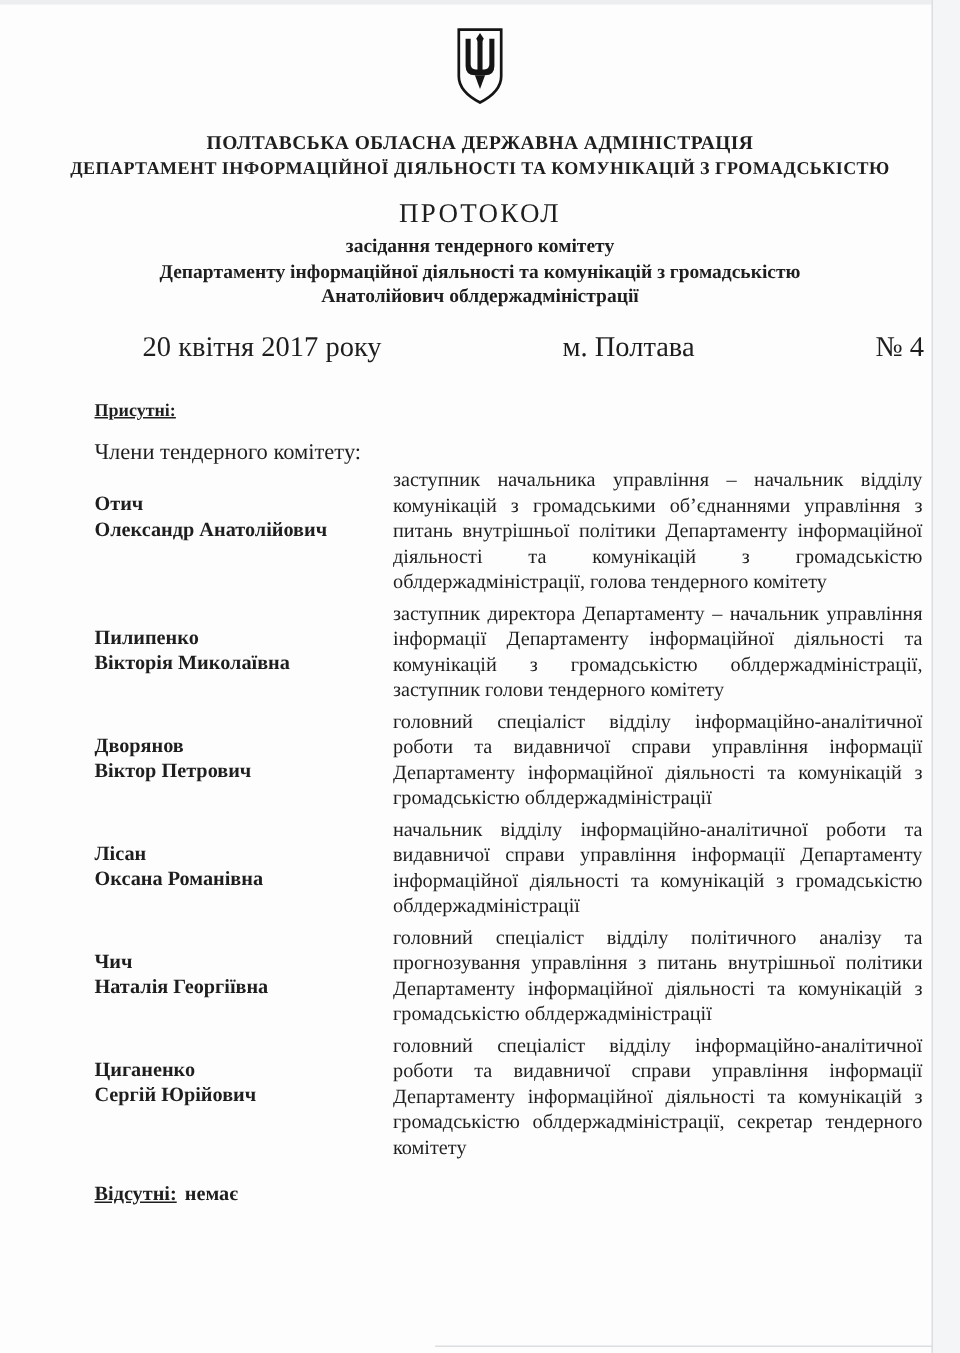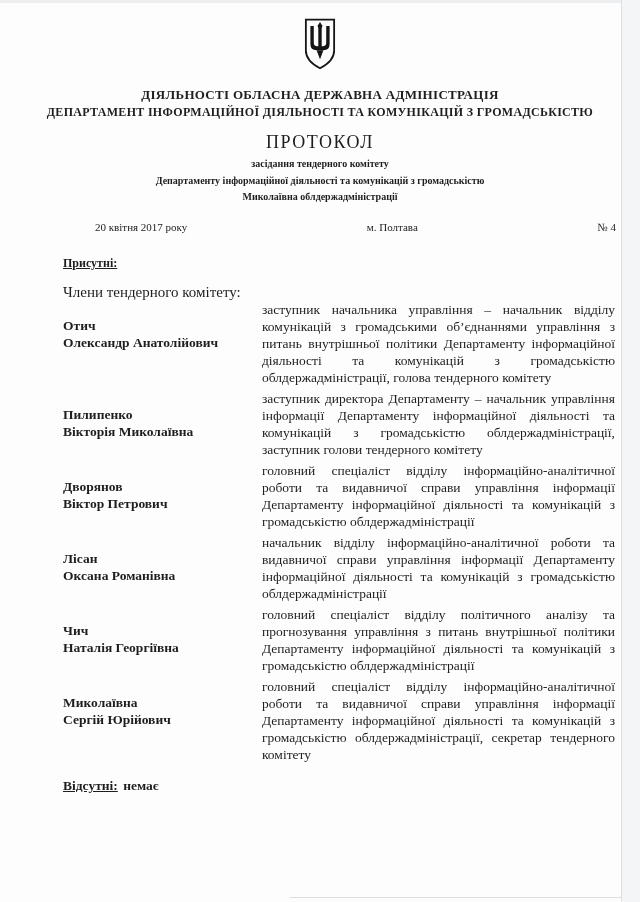--- a/index.html
+++ b/index.html
@@ -21,26 +21,26 @@
   .scan-right-strip{position:absolute;top:0;right:0;width:18px;height:100%;background:#f4f5f6;border-left:1px solid #dcdee0;}
   .scan-bottom{position:absolute;bottom:4px;left:290px;right:18px;height:1px;background:#dcdee0;}
 
   .emblem{display:block;margin:18px auto 0 auto;width:34px;height:52px;}
 
   .org{ text-align:center; font-weight:bold; }
   .org-line1{margin-top:17px;font-size:13px;letter-spacing:.3px;}
   .org-line2{margin-top:2px;font-size:12px;letter-spacing:.3px;}
 
   .doc-title{margin-top:12px;text-align:center;font-weight:normal;font-size:18px;letter-spacing:1.5px;}
-  .subtitle{margin-top:3px;text-align:center;font-weight:bold;font-size:10px;line-height:16.5px;}
+  .subtitle{margin-top:3px;text-align:center;font-weight:bold;font-size:13px;line-height:16.5px;}
 
   .date-row{
     display:flex;justify-content:space-between;align-items:baseline;
     margin-top:15px;padding:0 24px 0 95px;
-    font-size:11px;
+    font-size:19px;
   }
   .present-heading{
     margin:23px 16px 0 63px;
     font-weight:bold;font-size:12px;
     text-decoration:underline;
   }
   .members-heading{
     margin:13px 0 0 63px;
     font-size:15px;line-height:17px;
   }
@@ -67,28 +67,28 @@
   <div class="scan-right-strip"></div>
   <div class="scan-bottom"></div>
 
   <svg class="emblem" viewBox="0 0 60 92" xmlns="http://www.w3.org/2000/svg" aria-hidden="true">
     <path d="M5 3 H55 V58 Q55 76 30 89 Q5 76 5 58 Z" fill="none" stroke="#151515" stroke-width="3.2"></path>
     <path d="M13 14 H19 V44 Q19 50 25 50 H27 V14 H33 V50 H35 Q41 50 41 44 V14 H47 V46 Q47 57 36 57 H24 Q13 57 13 46 Z" fill="#151515"></path>
     <path d="M30 7 L34.5 14 L30 21 L25.5 14 Z" fill="#151515"></path>
     <path d="M24 57 H36 L30 73 Z" fill="#151515"></path>
   </svg>
 
-  <div class="org org-line1">ДІЯЛЬНОСТІ ОБЛАСНА ДЕРЖАВНА АДМІНІСТРАЦІЯ</div>
+  <div class="org org-line1">ПОЛТАВСЬКА ОБЛАСНА ДЕРЖАВНА АДМІНІСТРАЦІЯ</div>
   <div class="org org-line2">ДЕПАРТАМЕНТ ІНФОРМАЦІЙНОЇ ДІЯЛЬНОСТІ ТА КОМУНІКАЦІЙ З ГРОМАДСЬКІСТЮ</div>
 
   <div class="doc-title">ПРОТОКОЛ</div>
   <div class="subtitle">
     <div>засідання тендерного комітету</div>
     <div>Департаменту інформаційної діяльності та комунікацій з громадськістю</div>
-    <div>Миколаївна облдержадміністрації</div>
+    <div>Анатолійович облдержадміністрації</div>
   </div>
 
   <div class="date-row">
     <span>20 квітня 2017 року</span>
     <span>м. Полтава</span>
     <span>№ 4</span>
   </div>
 
   <div class="present-heading">Присутні:</div>
   <div class="members-heading">Члени тендерного комітету:</div>
@@ -118,21 +118,21 @@
     </div>
     <div class="member-role">начальник відділу інформаційно-аналітичної роботи та видавничої справи управління інформації Департаменту інформаційної діяльності та комунікацій з громадськістю облдержадміністрації</div>
 
     <div class="member-name">
       <div>Чич</div>
       <div>Наталія Георгіївна</div>
     </div>
     <div class="member-role">головний спеціаліст відділу політичного аналізу та прогнозування управління з питань внутрішньої політики Департаменту інформаційної діяльності та комунікацій з громадськістю облдержадміністрації</div>
 
     <div class="member-name">
-      <div>Миколаївна</div>
+      <div>Циганенко</div>
       <div>Сергій Юрійович</div>
     </div>
     <div class="member-role">головний спеціаліст відділу інформаційно-аналітичної роботи та видавничої справи управління інформації Департаменту інформаційної діяльності та комунікацій з громадськістю облдержадміністрації, секретар тендерного комітету</div>
   </div>
 
   <div class="absent-line">
     <span class="absent-label">Відсутні:</span>
     <span>немає</span>
   </div>
 </div>

